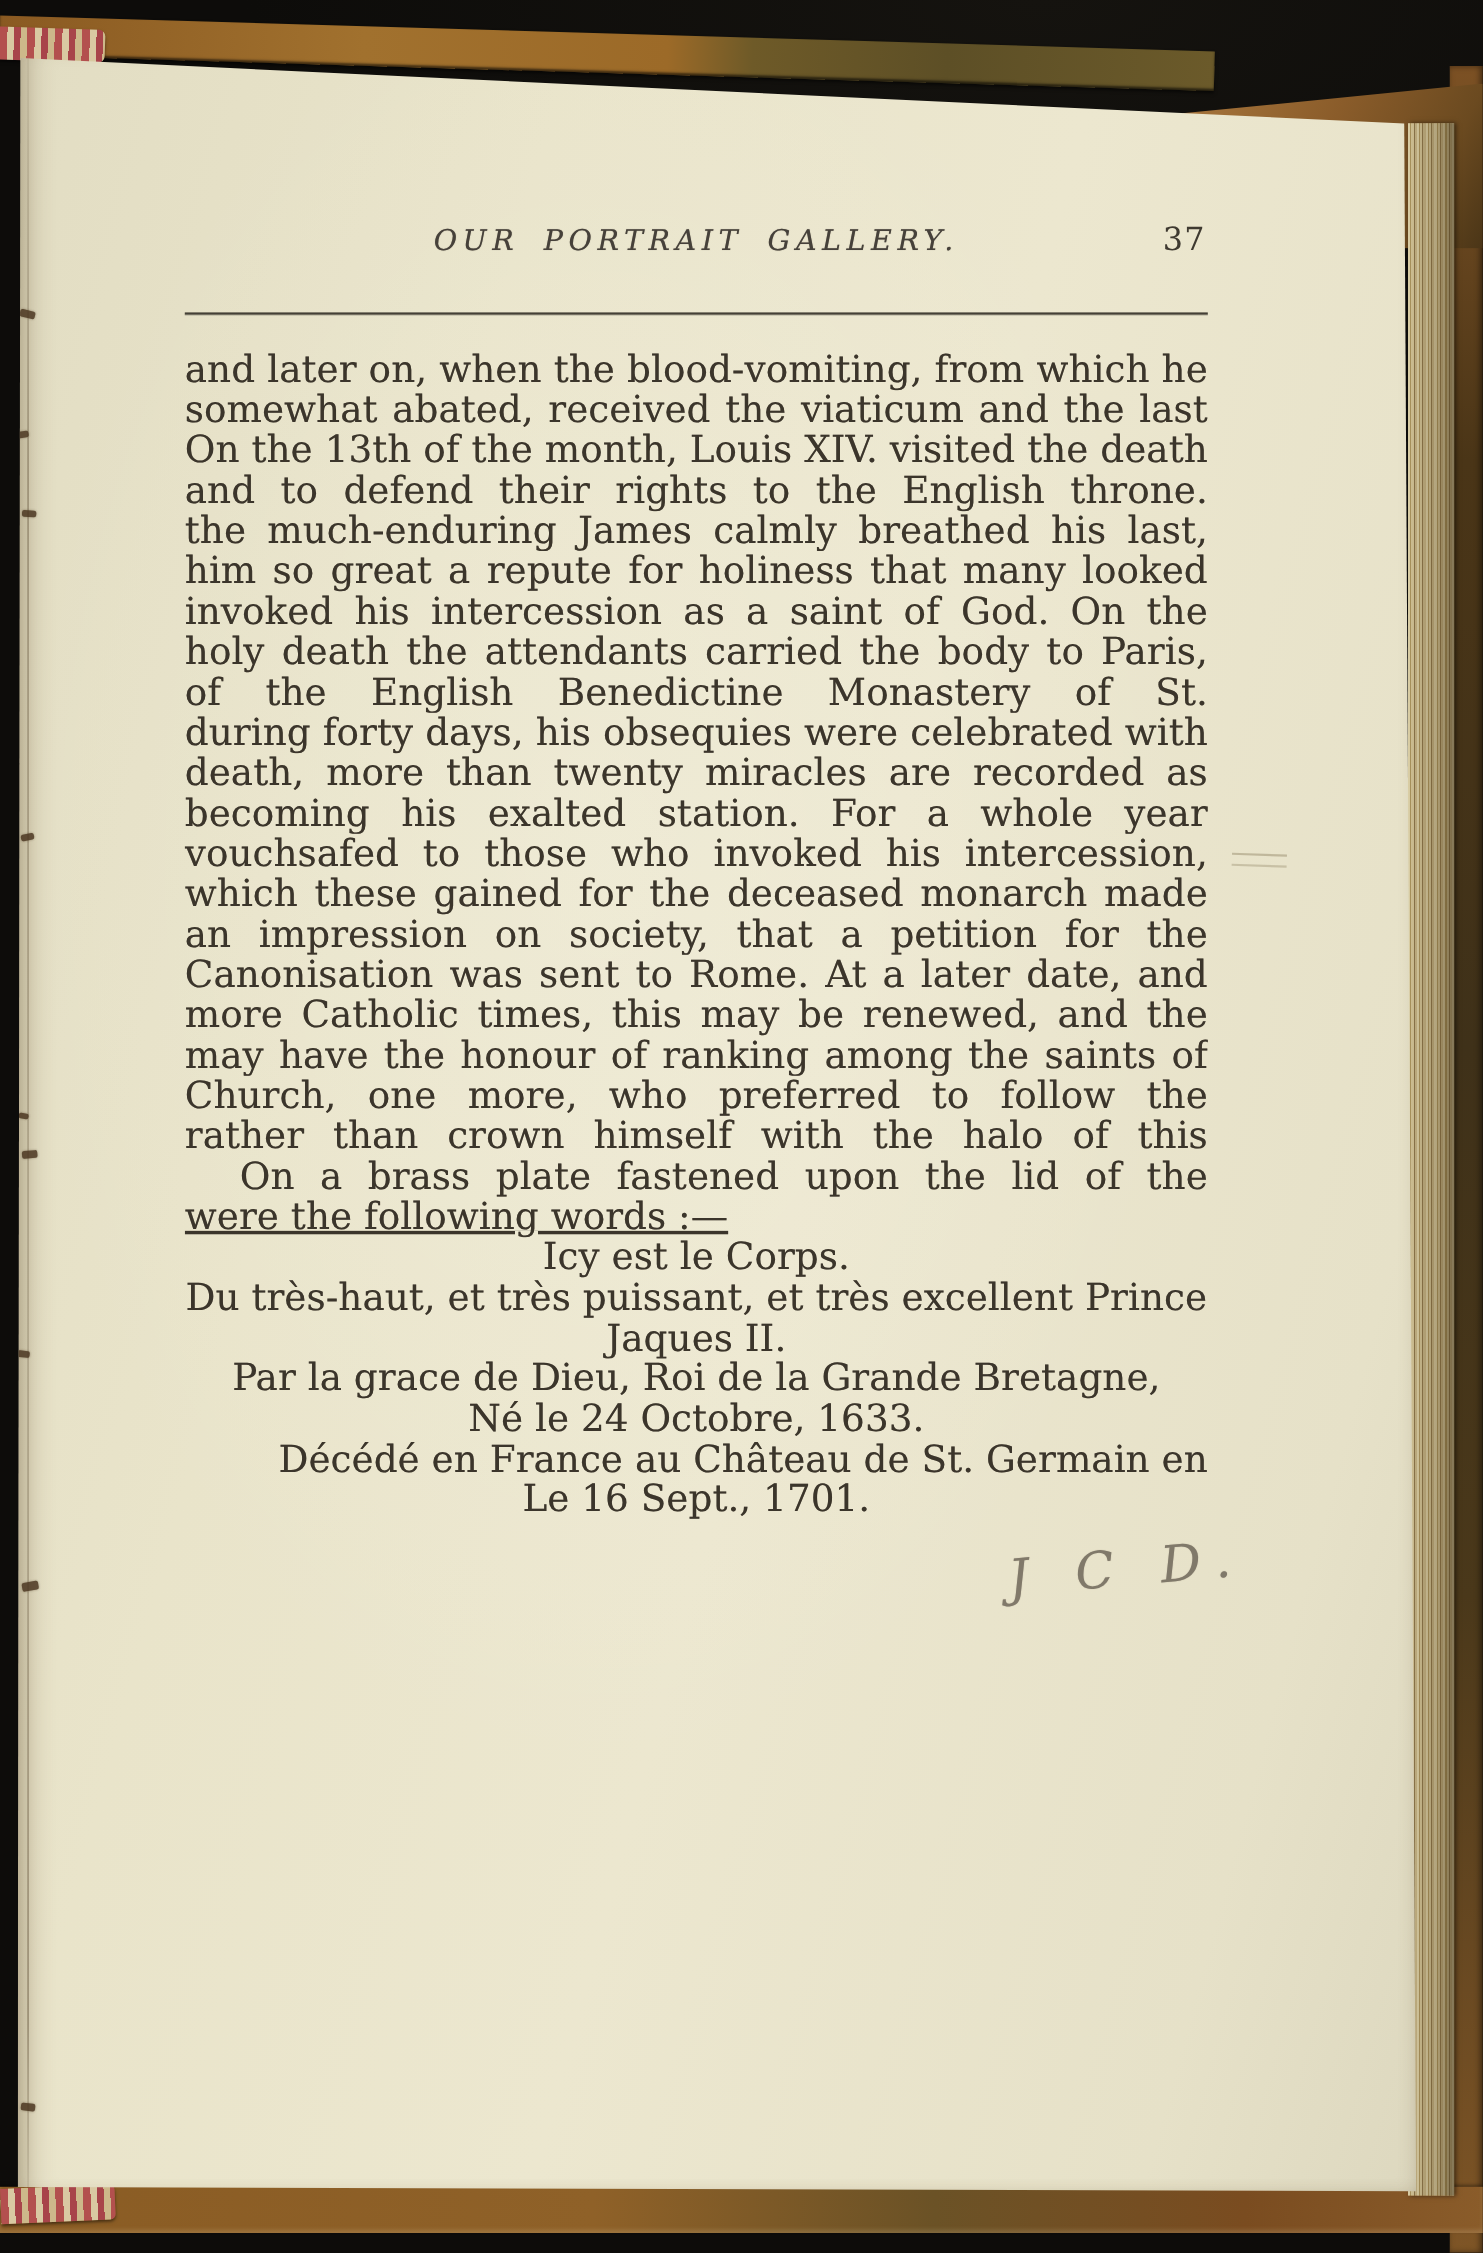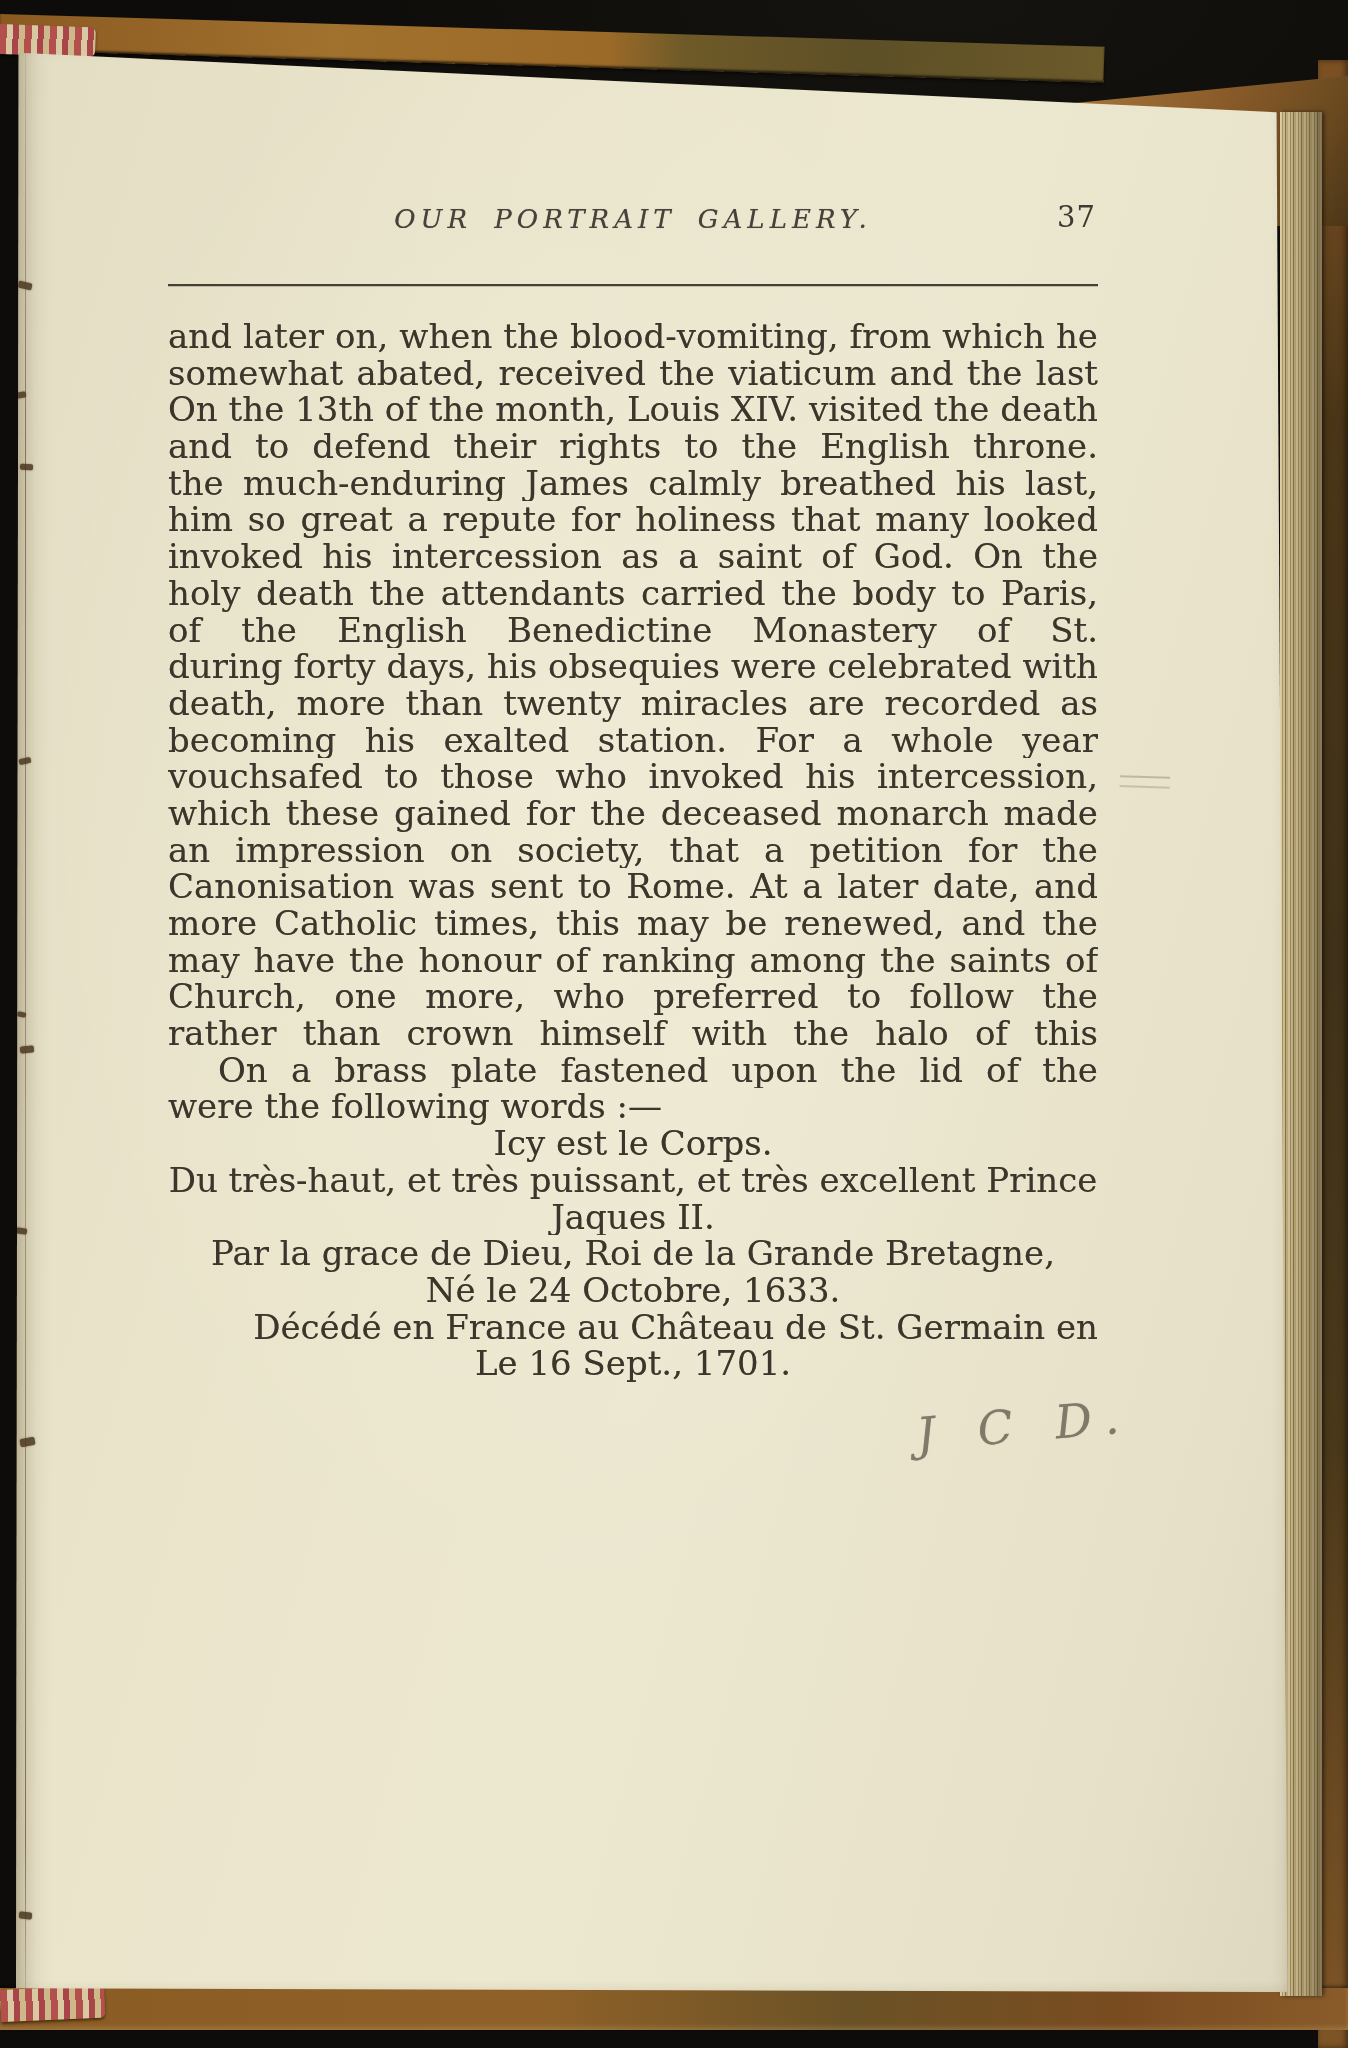--- a/index.html
+++ b/index.html
@@ -71,21 +71,21 @@
   .head-title{
     display:block;text-align:center;font-size:26px;letter-spacing:5px;word-spacing:9px;
     color:#46413a;text-shadow:0 0 .7px rgba(60,50,40,.5);font-style:italic;
   }
   .page-num{position:absolute;right:2px;top:-4px;font-size:29px;letter-spacing:1px;color:#3f3a31;}
   .rule{margin-top:36px;height:2px;background:#444036;box-shadow:0 1px 0 rgba(68,64,54,.25);}
   .bodytext{margin-top:32px;font-size:34px;line-height:36.7px;color:#3b352b;
     text-shadow:0 0 .6px rgba(55,45,35,.45);}
   .line{text-align:justify;text-align-last:justify;height:36.7px;overflow:hidden;white-space:normal;}
   #para2 .line:first-child{text-indent:50px;}
-  #para2 .line:last-child{text-align:right;text-align-last:left;}
+  #para2 .line:last-child{text-align:right;text-align-last:left;text-decoration:underline;}
   .inscription .line{text-align:right;text-align-last:center;}
   .handwriting{
     position:absolute;left:748px;top:1188px;width:360px;
     font-style:italic;font-size:46px;letter-spacing:14px;color:#6f675a;
     transform:rotate(-5deg);opacity:.85;
     text-shadow:0 0 1px rgba(110,100,85,.5);
   }
   .crease{position:absolute;left:952px;top:572px;width:50px;height:2px;
     background:rgba(125,112,80,.38);transform:rotate(2deg);box-shadow:0 10px 0 rgba(125,112,80,.30);}
 </style>

